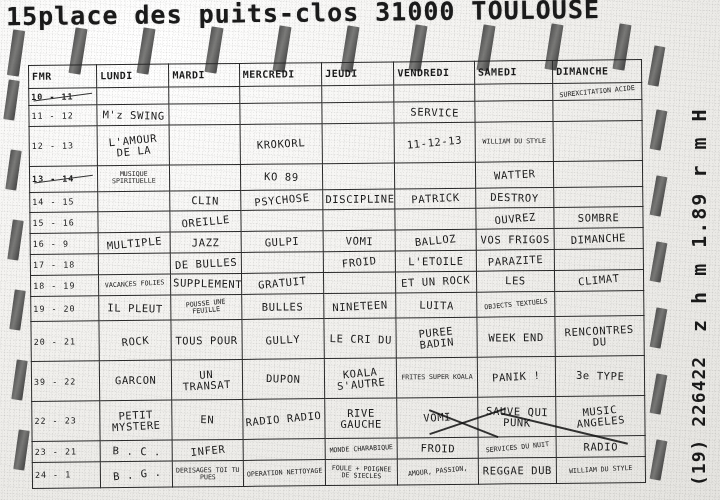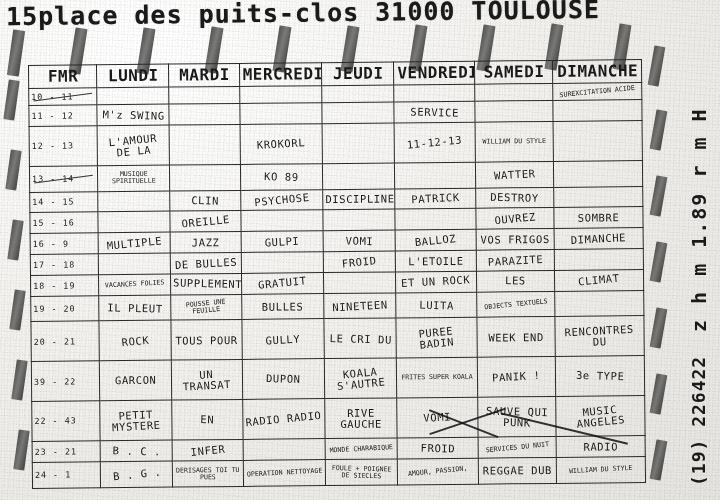--- a/index.html
+++ b/index.html
@@ -85,25 +85,25 @@
   table.sched td, table.sched th{
     border:1px solid #2a2a2a;
     padding:0 2px;
     vertical-align:middle;
     font-size:8.4px;
     line-height:1.02;
     font-family:"DejaVu Sans Mono", monospace;
     overflow:hidden;
   }
   table.sched thead th{
-    font-size:16px;
+    font-size:10px;
     font-weight:bold;
     letter-spacing:.5px;
     height:22px;
-    text-align:center;
+    text-align:left;
     padding-left:3px;
   }
   td.hour{
     font-size:10.5px;
     letter-spacing:1px;
     padding-left:4px;
     white-space:nowrap;
   }
   td.cell{
     text-align:center;
@@ -125,21 +125,21 @@
 
   
   .slash{
     position:absolute;
     height:1.5px;
     background:#111;
     transform-origin:left center;
     opacity:.85;
   }
   
-  td.hour.struck{position:relative;}
+  td.hour.struck{position:relative;font-weight:bold;}
   td.hour.struck:after{
     content:"";
     position:absolute;left:4px;right:4px;top:50%;
     height:1px;background:#333;transform:rotate(-7deg);
   }
 </style>
 </head>
 <body>
 
 <div id="page">
@@ -329,21 +329,21 @@
             <td class="cell"><span class="big tilt1">UN TRANSAT</span></td>
             <td class="cell"><span class="big tilt2">DUPON</span></td>
             <td class="cell"><span class="big tilt3">KOALA S'AUTRE</span></td>
             <td class="cell">
               <span class="sm ">FRITES SUPER KOALA</span>
             </td>
             <td class="cell"><span class="big tilt1">PANIK !</span></td>
             <td class="cell"><span class="big tilt2">3e TYPE</span></td>
           </tr>
           <tr>
-            <td class="hour">22 - 43</td>
+            <td class="hour">22 - 23</td>
             <td class="cell"><span class="big tilt1">PETIT MYSTERE</span></td>
             <td class="cell"><span class="big tilt2">EN</span></td>
             <td class="cell"><span class="big tilt3">RADIO RADIO</span></td>
             <td class="cell"><span class="big ">RIVE GAUCHE</span></td>
             <td class="cell"><span class="big tilt1">VOMI</span></td>
             <td class="cell"><span class="big tilt2">SAUVE QUI PUNK</span></td>
             <td class="cell"><span class="big tilt3">MUSIC ANGELES</span></td>
           </tr>
           <tr>
             <td class="hour">23 - 21</td>

